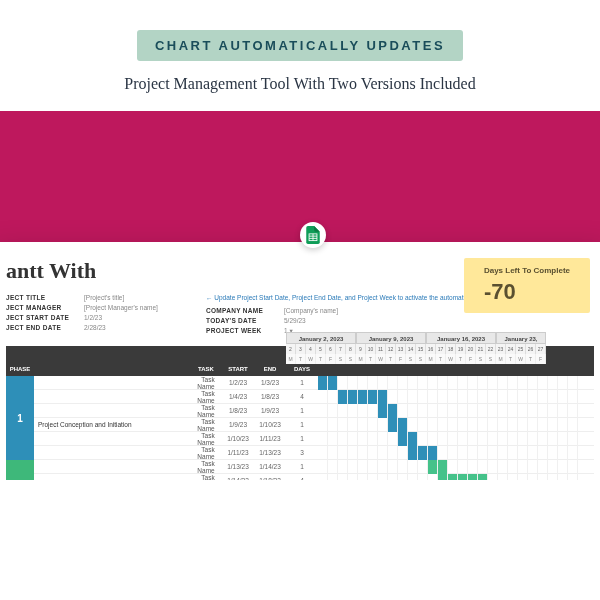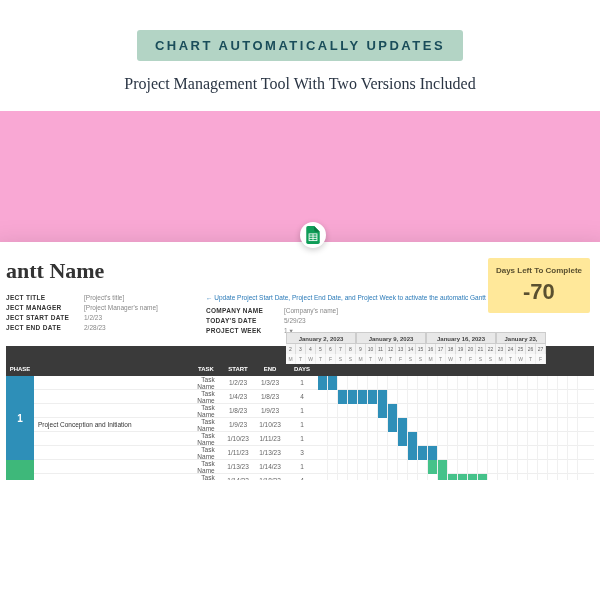--- a/index.html
+++ b/index.html
@@ -1,31 +1,31 @@
 <!DOCTYPE html>
 <html><head>
 <meta charset="utf-8">
 <style>
 *{margin:0;padding:0;box-sizing:border-box;font-family:Arial,Helvetica,sans-serif}
 body{width:600px;height:600px;background:#fff;overflow:hidden}
-.card{width:600px;height:480px;background:#f9a8d4;position:relative;overflow:hidden}
+.card{width:600px;height:480px;background:#be185d;position:relative;overflow:hidden}
 .hero{padding:30px 25px 18px;text-align:center;background:#fff}
 .eyebrow{display:inline-block;background:#b3d4c5;color:#1a4d5a;font-size:13px;font-weight:700;letter-spacing:2.5px;padding:8px 18px;border-radius:3px}
 .title{font-family:Georgia,'Times New Roman',serif;font-size:62px;font-weight:400;color:#2a3544;letter-spacing:14px;margin-top:14px;line-height:1}
 .subtitle{font-family:Georgia,'Times New Roman',serif;font-size:16px;color:#2a3544;margin-top:14px;font-weight:400}
 .mock{position:absolute;top:242px;left:-12px;right:-12px;background:#fff;border-radius:12px;box-shadow:0 4px 28px rgba(0,0,0,0.15);padding:16px 18px 0;height:380px;overflow:hidden}
 .mock-title{font-family:Georgia,serif;font-size:22px;font-weight:700;color:#333;margin-bottom:10px}
 .meta-row{display:flex;gap:20px;font-size:7px;color:#333}
 .meta-left{flex:0 0 180px}
 .meta-left div,.meta-right div{display:flex;margin-bottom:3px}
 .meta-left .ml,.meta-right .ml{width:78px;font-weight:700;font-size:6.5px;letter-spacing:.3px}
 .meta-left .mv,.meta-right .mv{color:#888;font-size:6.5px}
 .meta-note{color:#2a7ab8;font-size:6.5px;margin-bottom:6px;white-space:nowrap}
 .meta-right{flex:0 0 150px}
-.days-box{position:absolute;right:22px;top:16px;background:#ffe89a;padding:8px 8px;text-align:center;border-radius:2px}
+.days-box{position:absolute;right:22px;top:16px;background:#ffe89a;padding:8px 20px;border-radius:2px}
 .days-box .dl{font-size:8px;color:#5a5030;font-weight:600;margin-bottom:4px}
 .days-box .dv{font-size:22px;font-weight:700;color:#5a5030}
 .sheets-icon{position:absolute;left:300px;top:222px;width:26px;height:26px;background:#fff;border-radius:50%;z-index:5;display:flex;align-items:center;justify-content:center;box-shadow:0 2px 6px rgba(0,0,0,0.2)}
 .sheets-icon svg{width:14px;height:18px}
 .grid-area{margin-top:8px;position:relative}
 .header-dark{display:flex;background:#3a3a3a;color:#fff;font-size:6px;font-weight:700;height:30px;align-items:flex-end}
 .hd-phase{width:28px;text-align:center;padding-bottom:4px}
 .hd-name{width:156px;padding-bottom:4px}
 .hd-col{width:32px;text-align:center;padding-bottom:4px}
 .timeline-head{position:absolute;left:280px;top:-14px;right:0;font-size:5px}
@@ -62,21 +62,21 @@
         <path fill="#0f9d58" d="M14 0H3a3 3 0 0 0-3 3v26a3 3 0 0 0 3 3h18a3 3 0 0 0 3-3V10z"></path>
         <path fill="#0a7c44" d="M14 0v7a3 3 0 0 0 3 3h7z"></path>
         <rect x="5" y="14" width="14" height="12" fill="none" stroke="#fff" stroke-width="1.5"></rect>
         <line x1="5" y1="18" x2="19" y2="18" stroke="#fff" stroke-width="1.5"></line>
         <line x1="5" y1="22" x2="19" y2="22" stroke="#fff" stroke-width="1.5"></line>
         <line x1="12" y1="14" x2="12" y2="26" stroke="#fff" stroke-width="1.5"></line>
       </svg>
   </div>
 
   <div class="mock">
-    <div class="mock-title">antt Name</div>
+    <div class="mock-title">antt With</div>
 
     <div class="days-box">
       <div class="dl">Days Left To Complete</div>
       <div class="dv">-70</div>
     </div>
 
     <div class="meta-row">
       <div class="meta-left" id="meta-left">
           <div>
             <span class="ml">JECT TITLE</span>

